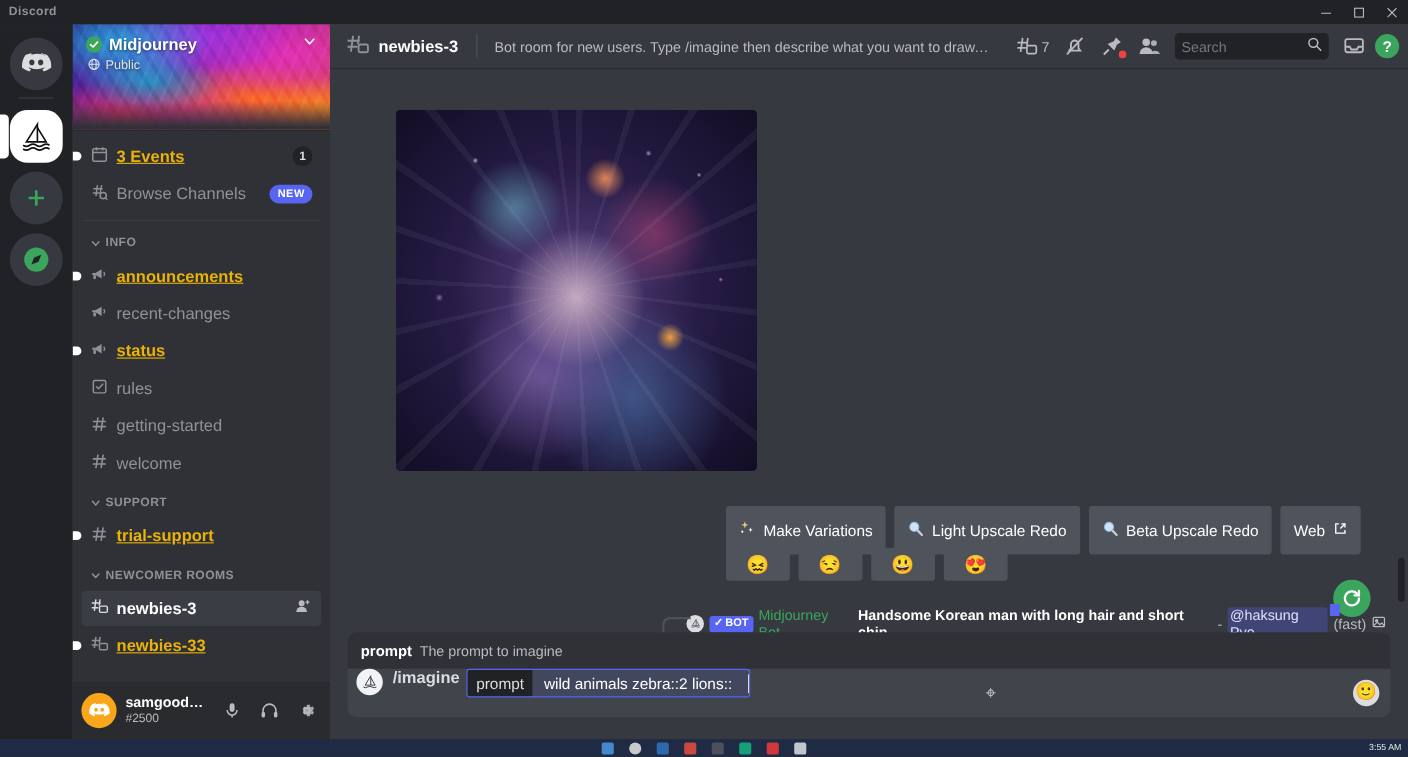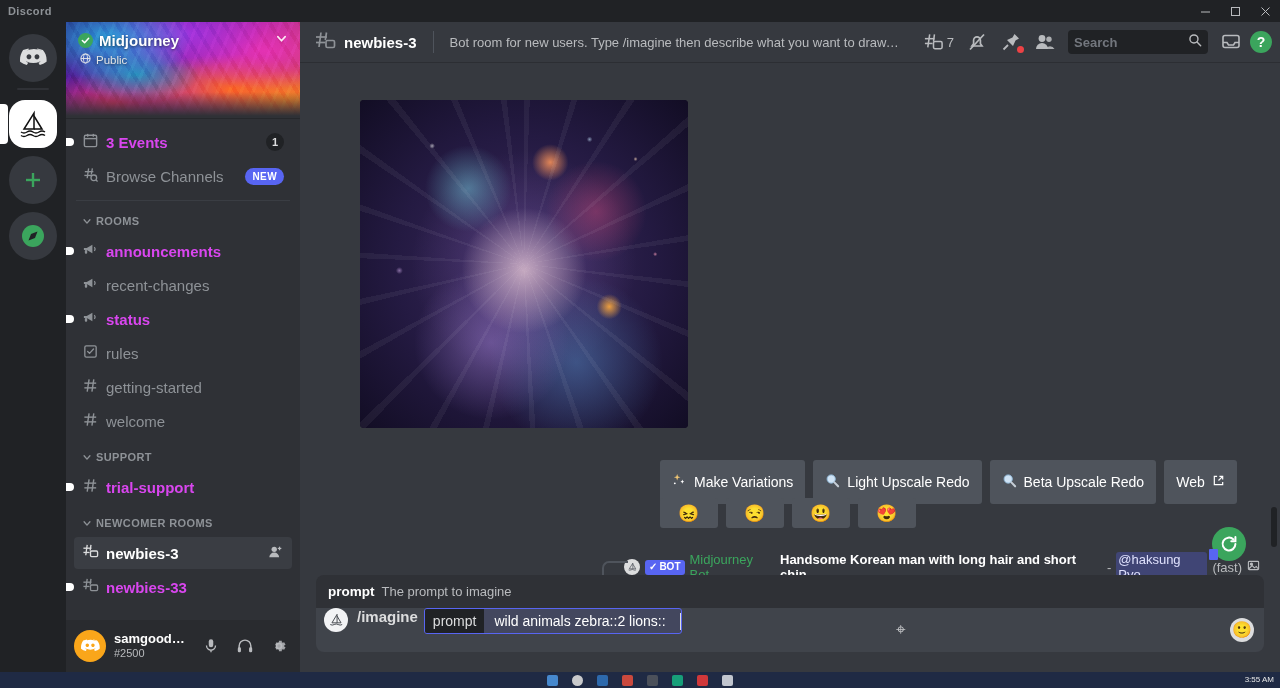--- a/index.html
+++ b/index.html
@@ -102,21 +102,21 @@
     color:#e3e5e8; font-size:11.5px; text-shadow:0 1px 3px rgba(0,0,0,.6);
   }
 
   .channels { flex:1; overflow:hidden; padding-top:8px; }
   .nav-row {
     position:relative; height:32px; margin:0 8px 2px 8px; border-radius:4px;
     display:flex; align-items:center; gap:7px; padding:0 8px; cursor:pointer;
     color:#8e9297; font-size:15px;
   }
   .nav-row .label { flex:1; white-space:nowrap; }
-  .nav-row.strong .label { color:#d946ef; font-weight:bold; }
+  .nav-row.strong .label { color:#eab308; font-weight:bold;text-decoration:underline; }
   .nav-row.selected { background:#3a3d43; }
   .nav-row.selected .label { color:#fff; font-weight:bold; }
   .unread-dot {
     position:absolute; left:-8px; top:50%; transform:translateY(-50%);
     width:8px; height:8px; border-radius:0 4px 4px 0; background:#fff;
   }
   .badge-num {
     min-width:18px; height:18px; padding:0 5px; border-radius:9px;
     background:#202225; color:#dcddde; font-size:11px; font-weight:bold;
     display:flex; align-items:center; justify-content:center;
@@ -165,21 +165,21 @@
   .hdr-ico {
     position:relative; height:28px; padding:0 4px; display:flex; align-items:center;
     gap:3px; color:#b9bbbe; cursor:pointer;
   }
   .hdr-ico .cnt { font-size:13px; color:#b9bbbe; }
   .reddot { position:absolute; right:2px; bottom:3px; width:7px; height:7px; border-radius:50%; background:#ed4245; }
   .searchbox {
     width:140px; height:24px; background:#202225; border-radius:4px;
     display:flex; align-items:center; padding:0 6px; margin:0 4px; cursor:text;
   }
-  .searchbox .ph { flex:1; color:#72767d; font-size:13px;font-weight:bold; }
+  .searchbox .ph { flex:1; color:#72767d; font-size:13px; }
   .help-ico {
     width:22px; height:22px; border-radius:50%; background:#3ba55d;
     color:#fff; font-size:14px; font-weight:bold;
     display:flex; align-items:center; justify-content:center; cursor:pointer;
   }
 
   .msgs { position:relative; flex:1; overflow:hidden; }
   .mj-image {
     position:absolute; left:60px; top:38px; width:328px; height:328px;
     border-radius:4px; overflow:hidden; cursor:pointer; background:#120a1f;
@@ -444,21 +444,21 @@
         <span class="label">Browse Channels</span>
         <span class="badge-new">NEW</span>
       </div>
 
       <div class="divider"></div>
 
       <div class="cat">
         <svg width="10" height="10" viewBox="0 0 12 12">
             <path d="M2.5 4.5 L6 8.5 L9.5 4.5" stroke="#8e9297" stroke-width="1.6" fill="none" stroke-linecap="round" stroke-linejoin="round"></path>
           </svg>
-        <span>ROOMS</span>
+        <span>INFO</span>
       </div>
 
       <div class="nav-row strong">
         <span class="unread-dot"></span>
         <span>
           <svg width="17" height="17" viewBox="0 0 18 18" fill="#8e9297">
               <path d="M2 7.5 L5 7.5 L11 4 L11 13 L5 9.5 L2 9.5 Z"></path>
               <rect x="3" y="9.5" width="2.5" height="4" rx="1"></rect>
               <path d="M13 6.5 a3 3 0 0 1 0 4" stroke="#8e9297" stroke-width="1.2" fill="none"></path>
             </svg>

